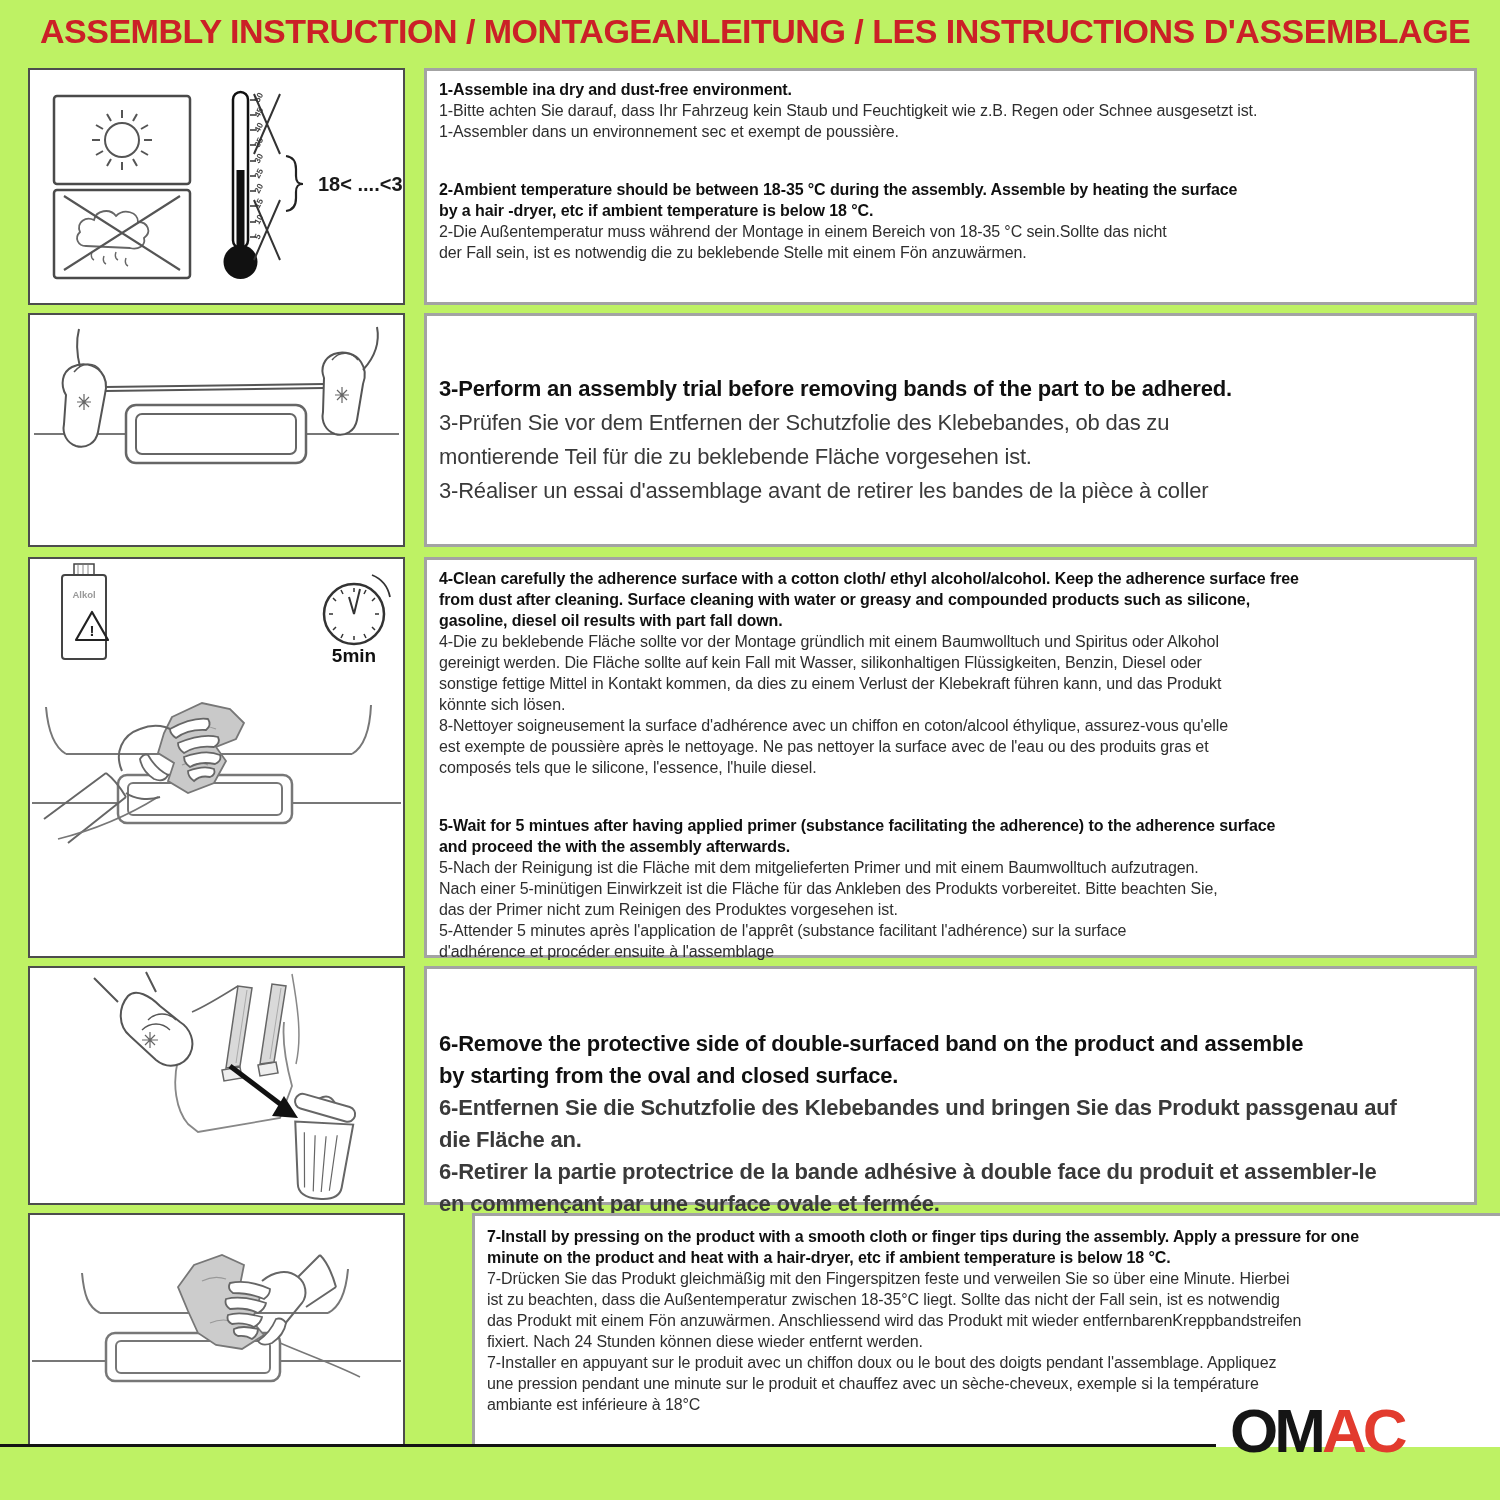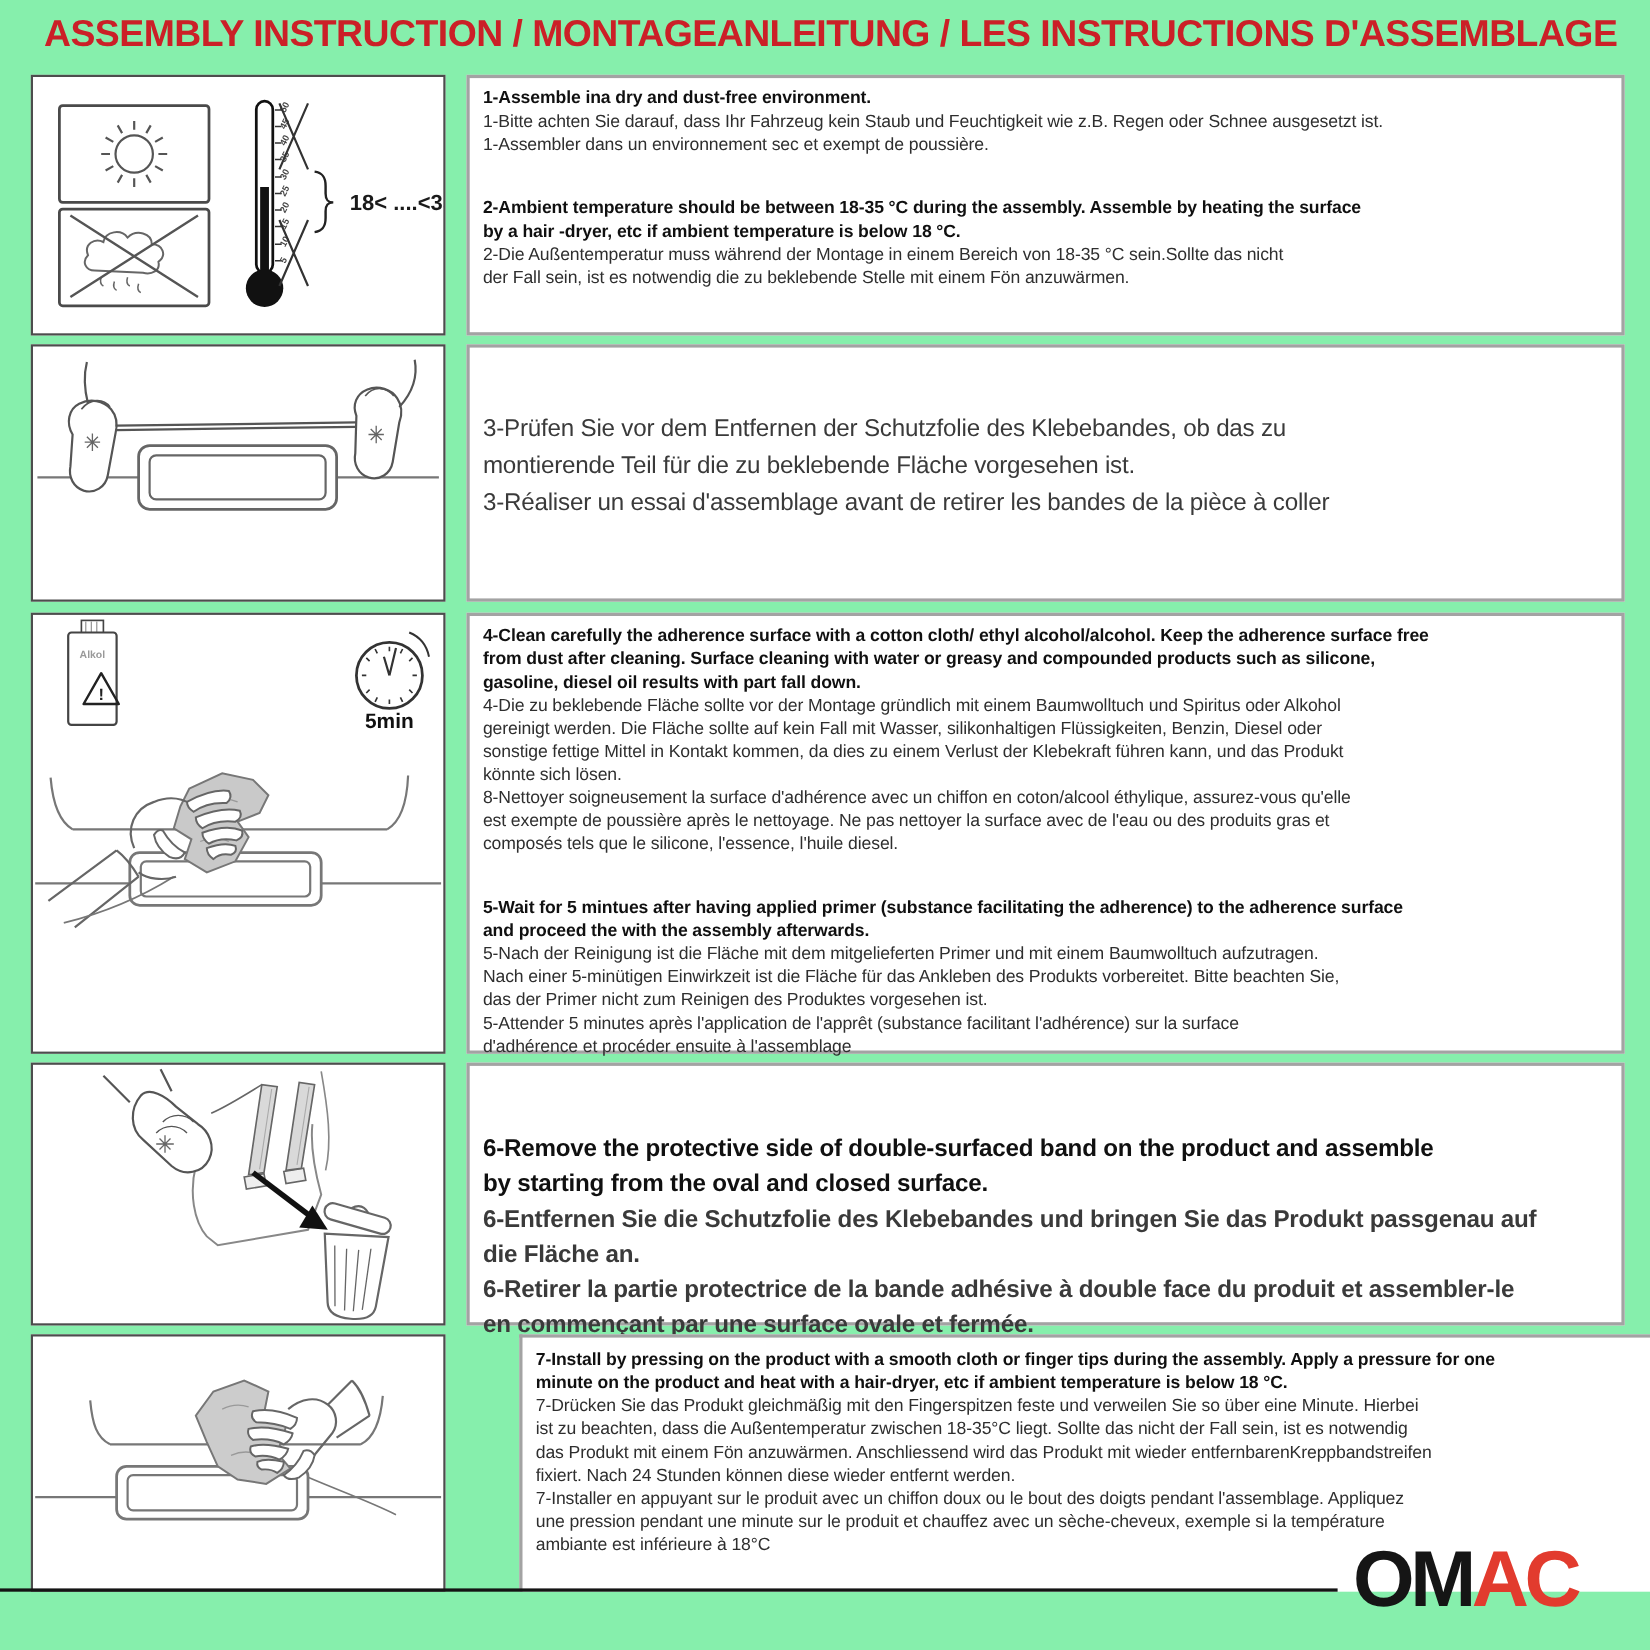--- a/index.html
+++ b/index.html
@@ -1,18 +1,18 @@
 <!DOCTYPE html>
 <html><head>
 <meta charset="utf-8">
 <style>
   * { margin:0; padding:0; box-sizing:border-box; }
   html,body { background:#ffffff; }
   .page {
-    position:relative; width:1500px; height:1500px; background:#86efac;
+    position:relative; width:1500px; height:1500px; background:#bef264;
     font-family:"Liberation Sans", sans-serif; overflow:hidden;
   }
   .title {
     position:absolute; left:40px; top:12px; white-space:nowrap;
     font-size:34px; font-weight:800; letter-spacing:-0.5px; color:#cb2027;
   }
   .row { position:absolute; left:0; width:1500px; }
   .illu-box {
     position:absolute; left:28px; width:377px; height:100%;
     border:2px solid #4d4d4d; background:#fff;
@@ -29,21 +29,21 @@
   .big p   { font-size:22px; line-height:34px; letter-spacing:-0.2px; color:#3a3a3a; }
   .s4 p    { line-height:32px;font-weight:bold; }
   .txt p.b { font-weight:700; color:#101010; }
   .grp-gap { margin-top:37px; }
   .pt-s2 { padding-top:56px; }
   .pt-s4 { padding-top:59px; }
   .bottom-rule {
     position:absolute; left:0; top:1444px; width:1216px; height:3px; background:#141414;
   }
   .logo {
-    position:absolute; left:1230px; top:1400px; font-size:72px; font-weight:900;
+    position:absolute; left:1230px; top:1400px; font-size:62px; font-weight:900;
     letter-spacing:-4px; line-height:1; white-space:nowrap;
   }
   .logo .lk { color:#151515; }
   .logo .lr { color:#e23b2e; }
 </style>
 </head>
 <body>
 
 <div class="page">
 
@@ -128,20 +128,21 @@
         </g>
         <g fill="none" stroke="#555" stroke-width="2">
           <path d="M75,72 L294,69 M75,76 L294,73"></path>
           <path d="M50,52 C47,40 46,26 49,14"></path>
           <path d="M333,55 C344,43 350,28 347,12"></path>
         </g>
       </svg>
     </div>
     <div class="text-box big">
       <div class="txt pt-s2">
+        <p class="b">3-Perform an assembly trial before removing bands of the part to be adhered.</p>
         <p>3-Prüfen Sie vor dem Entfernen der Schutzfolie des Klebebandes, ob das zu
 montierende Teil für die zu beklebende Fläche vorgesehen ist.</p>
         <p>3-Réaliser un essai d'assemblage avant de retirer les bandes de la pièce à coller</p>
       </div>
     </div>
   </div>
 
   <div class="row" style="top:557px;height:401px">
     <div class="illu-box">
       <svg viewBox="0 0 373 397">

